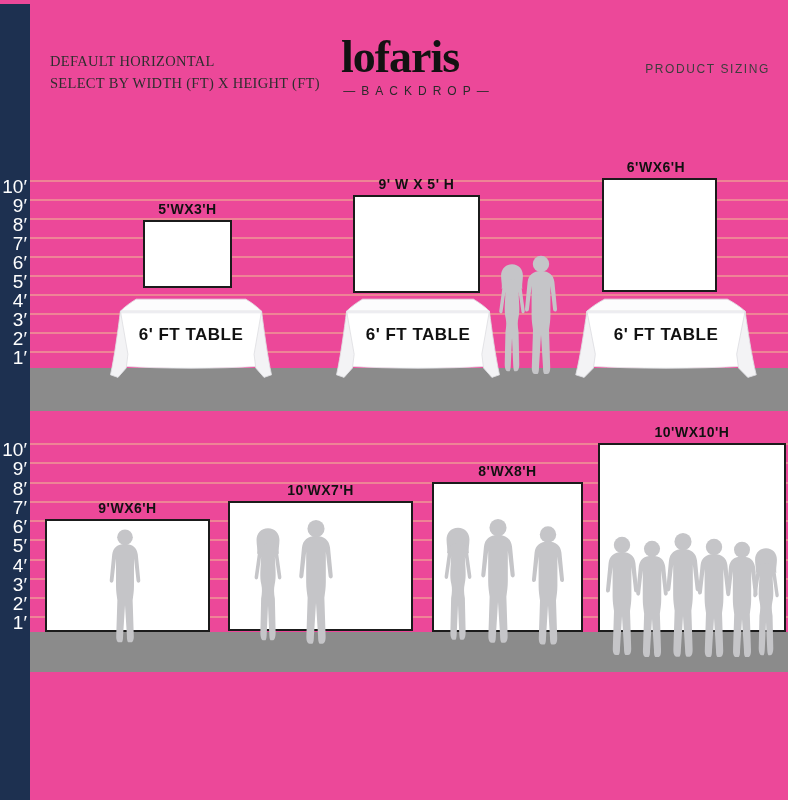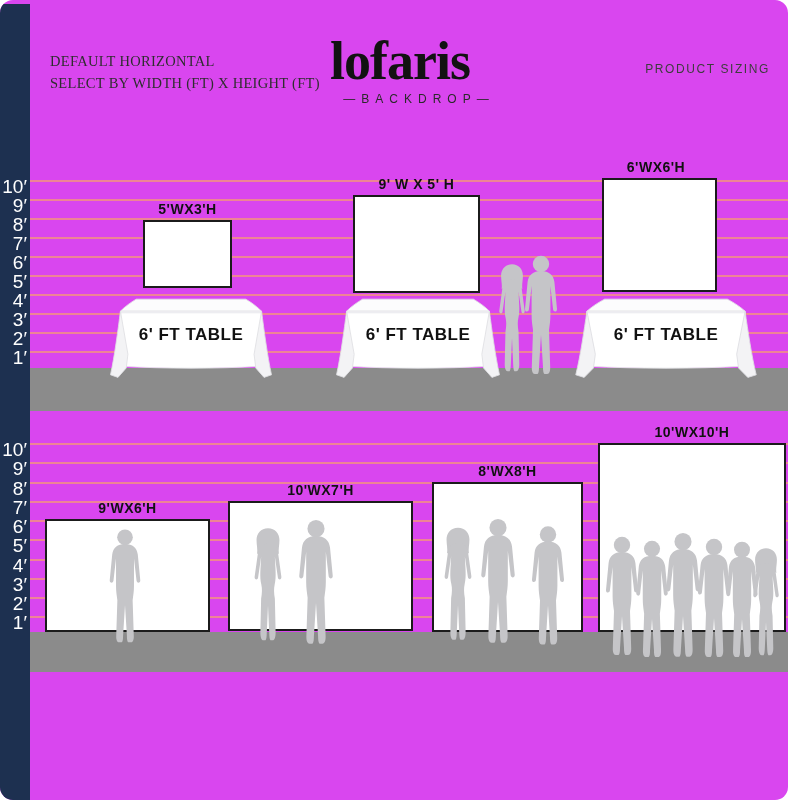--- a/index.html
+++ b/index.html
@@ -1,28 +1,28 @@
 <!DOCTYPE html>
 <html style="--navy: #1d3050; --pink: #ee8496; --floor: #8b8b8b; --sil: #c5c5c8; --border: #1b1b1b;"><head>
 <meta charset="utf-8">
 <style>
   :root{
     --navy:#1d3050; --pink:#ee8496; --floor:#8b8b8b;
     --sil:#c5c5c8; --border:#1b1b1b;
   }
   html,body{margin:0;padding:0;background:#fff;}
-  #canvas{position:relative;width:788px;height:800px;background:#d946ef;overflow:hidden;
-          font-family:"Liberation Sans",sans-serif;border-radius:13px;}
+  #canvas{position:relative;width:788px;height:800px;background:#ec4899;overflow:hidden;
+          font-family:"Liberation Sans",sans-serif;}
   
   .navy-bar{position:absolute;left:0;top:4px;width:30px;height:796px;background:var(--navy);}
   
   .hdr-left{position:absolute;left:50px;top:50px;font-family:"Liberation Serif",serif;
             font-size:14.5px;color:#2e2e2e;line-height:1.55;letter-spacing:.3px;}
   .logo-wrap{position:absolute;left:0;top:34px;width:800px;text-align:center;}
-  .logo-name{font-family:"Liberation Serif",serif;font-weight:bold;font-size:54px;
+  .logo-name{font-family:"Liberation Serif",serif;font-weight:bold;font-size:46px;
              color:#121212;letter-spacing:-1px;line-height:1;}
   .logo-sub{margin-top:4px;font-family:"Liberation Sans",sans-serif;font-size:12px;
             color:#2a2a2a;letter-spacing:6px;font-weight:400;padding-left:38px;}
   .product-sizing{position:absolute;right:18px;top:62px;font-size:12px;color:#3d3d3d;
                   letter-spacing:1.6px;font-weight:400;}
   
   .grid-line{position:absolute;left:30px;width:770px;height:2px;background:var(--pink);z-index:1;}
   .ruler-label{position:absolute;width:27px;text-align:right;color:#fff;font-size:19px;
                font-weight:normal;z-index:2;transform:translateY(-50%);}
   .floor{position:absolute;left:30px;width:770px;background:var(--floor);z-index:2;}

